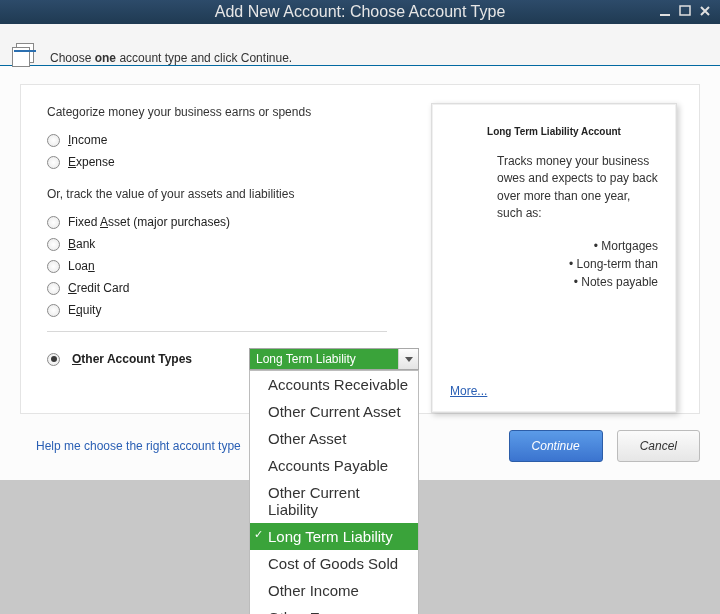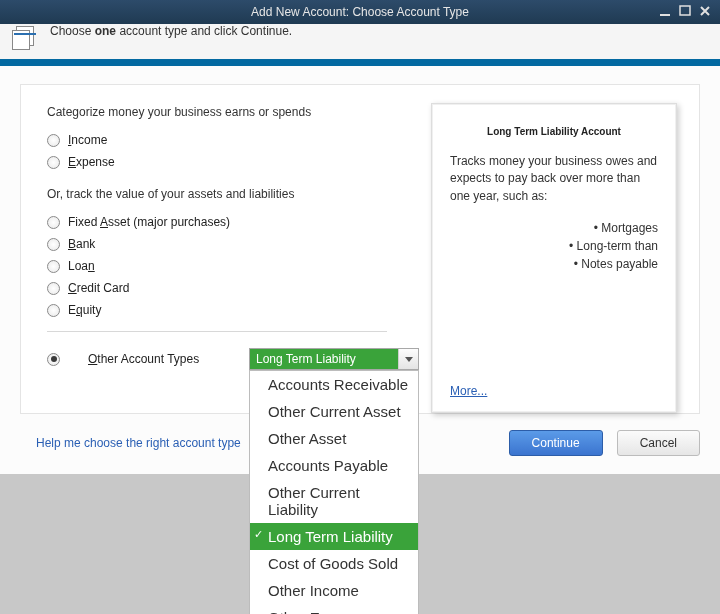--- a/index.html
+++ b/index.html
@@ -1,61 +1,61 @@
 <!DOCTYPE html>
 <html><head>
 <meta charset="utf-8">
 <style>
 * { box-sizing: border-box; margin: 0; padding: 0; }
 body { font-family: Tahoma, Arial, sans-serif; font-size: 12px; background: #c8c8c8; width: 720px; height: 614px; overflow: hidden; }
 .window { width: 720px; }
-.titlebar { background: linear-gradient(#2d4b6a, #1f3a52); height: 24px; display: flex; align-items: center; justify-content: center; position: relative; color: #e6e6e6; font-size: 12px; }
+.titlebar { background: linear-gradient(#2d4b6a, #1f3a52); height: 24px; display: flex; align-items: center; justify-content: center; position: relative; color: #e6e6e6; font-size: 16px; }
 .titlebar-title { text-align: center; }
 .titlebar-controls { position: absolute; right: 6px; top: 3px; display: flex; gap: 2px; }
 .tb-btn { width: 18px; height: 16px; color: #e0e0e0; display: flex; align-items: center; justify-content: center; font-size: 13px; cursor: pointer; }
-.header-strip { background: #f5f5f5; height: 42px; display: flex; align-items: flex-start; padding-left: 10px; border-bottom: 7px solid #0369a1; }
+.header-strip { background: #f5f5f5; height: 42px; display: flex; align-items: flex-end; padding-left: 10px; border-bottom: 1px solid #0369a1; }
 .header-icon { width: 28px; height: 24px; position: relative; margin-right: 12px; }
 .header-icon .sheet { position: absolute; width: 18px; height: 20px; background: #fff; border: 1px solid #888; }
 .header-icon .s1 { left: 6px; top: 2px; }
 .header-icon .s2 { left: 2px; top: 6px; }
 .header-icon .bar { position: absolute; left: 4px; right: 2px; height: 2px; background: #2b6fb0; top: 9px; }
 .header-text { font-size: 12px; color: #333; }
 .header-text b { font-weight: bold; }
 .content-area { background: #fcfcfc; padding: 18px 20px 18px 20px; }
 .panel { background: #fff; border: 1px solid #e4e4e4; padding: 20px 22px 20px 26px; position: relative; min-height: 330px; }
 .left-col { width: 362px; }
 .section-text { color: #333; margin-bottom: 14px; }
 .radio-row { display: flex; align-items: center; margin-bottom: 8px; }
 .radio { width: 13px; height: 13px; border: 1px solid #8a8a8a; border-radius: 50%; margin-right: 8px; background: radial-gradient(#fff, #e8e8e8); display: inline-flex; align-items: center; justify-content: center; flex-shrink: 0; }
 .radio.selected::after { content: ""; width: 6px; height: 6px; background: #3a3a3a; border-radius: 50%; display: block; }
 .radio-label { color: #222; }
 .radio-label .ul { text-decoration: underline; }
 .or-text { margin: 18px 0 14px 0; color: #333; }
 .divider { border: none; border-top: 1px solid #d8d8d8; margin: 14px 0 16px 0; width: 340px; }
 .other-row { display: flex; align-items: center; }
-.other-label { font-weight: normal; margin-left: 20px; }
+.other-label { font-weight: bold; margin-left: 4px; }
 .dropdown-wrap { position: relative; margin-left: auto; margin-right: -10px; }
 .dropdown-btn { width: 170px; height: 22px; border: 1px solid #a8a8a8; background: #fff; display: flex; align-items: center; position: relative; }
 .dropdown-selected { background: #3aa33a; color: #fff; flex: 1; height: 100%; display: flex; align-items: center; padding-left: 6px; font-size: 12px; }
 .dropdown-arrow { width: 20px; height: 100%; border-left: 1px solid #cfcfcf; background: linear-gradient(#fdfdfd, #e4e4e4); display: flex; align-items: center; justify-content: center; }
 .dropdown-arrow svg { width: 8px; height: 5px; }
 .dropdown-list { position: absolute; top: 22px; left: 0; width: 170px; background: #fff; border: 1px solid #bcbcbc; z-index: 100; }
 .dropdown-item { padding: 5px 8px 5px 18px; font-size: 15px; color: #333; position: relative; cursor: pointer; }
 .dropdown-item.sel { background: #3aa33a; color: #fff; }
 .dropdown-item.sel::before { content: "✓"; position: absolute; left: 4px; font-size: 11px; }
 .info-box { position: absolute; right: 22px; top: 18px; width: 246px; height: 310px; background: #fff; border: 1px solid #ddd; box-shadow: 2px 2px 6px rgba(0,0,0,0.2), inset 0 0 0 1px #f0f0f0; padding: 22px 18px 14px 18px; display: flex; flex-direction: column; }
 .info-title { font-weight: bold; color: #222; text-align: center; margin-bottom: 16px; font-size: 10px; }
-.info-desc { color: #333; font-size: 12px; line-height: 1.45; margin-bottom: 14px; }
+.info-desc { color: #333; font-size: 12px; line-height: 1.45; margin-bottom: 14px; margin-left: 47px; }
 .info-bullets { margin-left: 18px; color: #333; line-height: 1.5; text-align: right; }
 .info-bullets div::before { content: "• "; }
 .info-more { color: #2a5fb4; text-align: left; margin-top: auto; cursor: pointer; text-decoration: underline; }
 .bottom-row { display: flex; align-items: center; margin-top: 16px; margin-left: 16px; }
 .help-link { color: #2a5fb4; cursor: pointer; }
 .btns { margin-left: auto; display: flex; gap: 14px; }
-.btn { height: 26px; border: 1px solid; border-radius: 3px; font-size: 12px; cursor: pointer; padding: 0 22px; display: inline-flex; align-items: center; justify-content: center; }
+.btn { height: 32px; border: 1px solid; border-radius: 3px; font-size: 12px; cursor: pointer; padding: 0 22px; display: inline-flex; align-items: center; justify-content: center; font-style: italic; }
 .btn-primary { background: linear-gradient(#5b9be8, #3b74cf); border-color: #2c5da8; color: #fff; min-width: 92px; }
 .btn-default { background: linear-gradient(#fbfbfb, #e6e6e6); border-color: #bcbcbc; color: #333; min-width: 82px; }
 </style>
 </head>
 <body>
 
 <div class="window">
   <div class="titlebar">
     <span class="titlebar-title">Add New Account: Choose Account Type</span>
     <div class="titlebar-controls">

